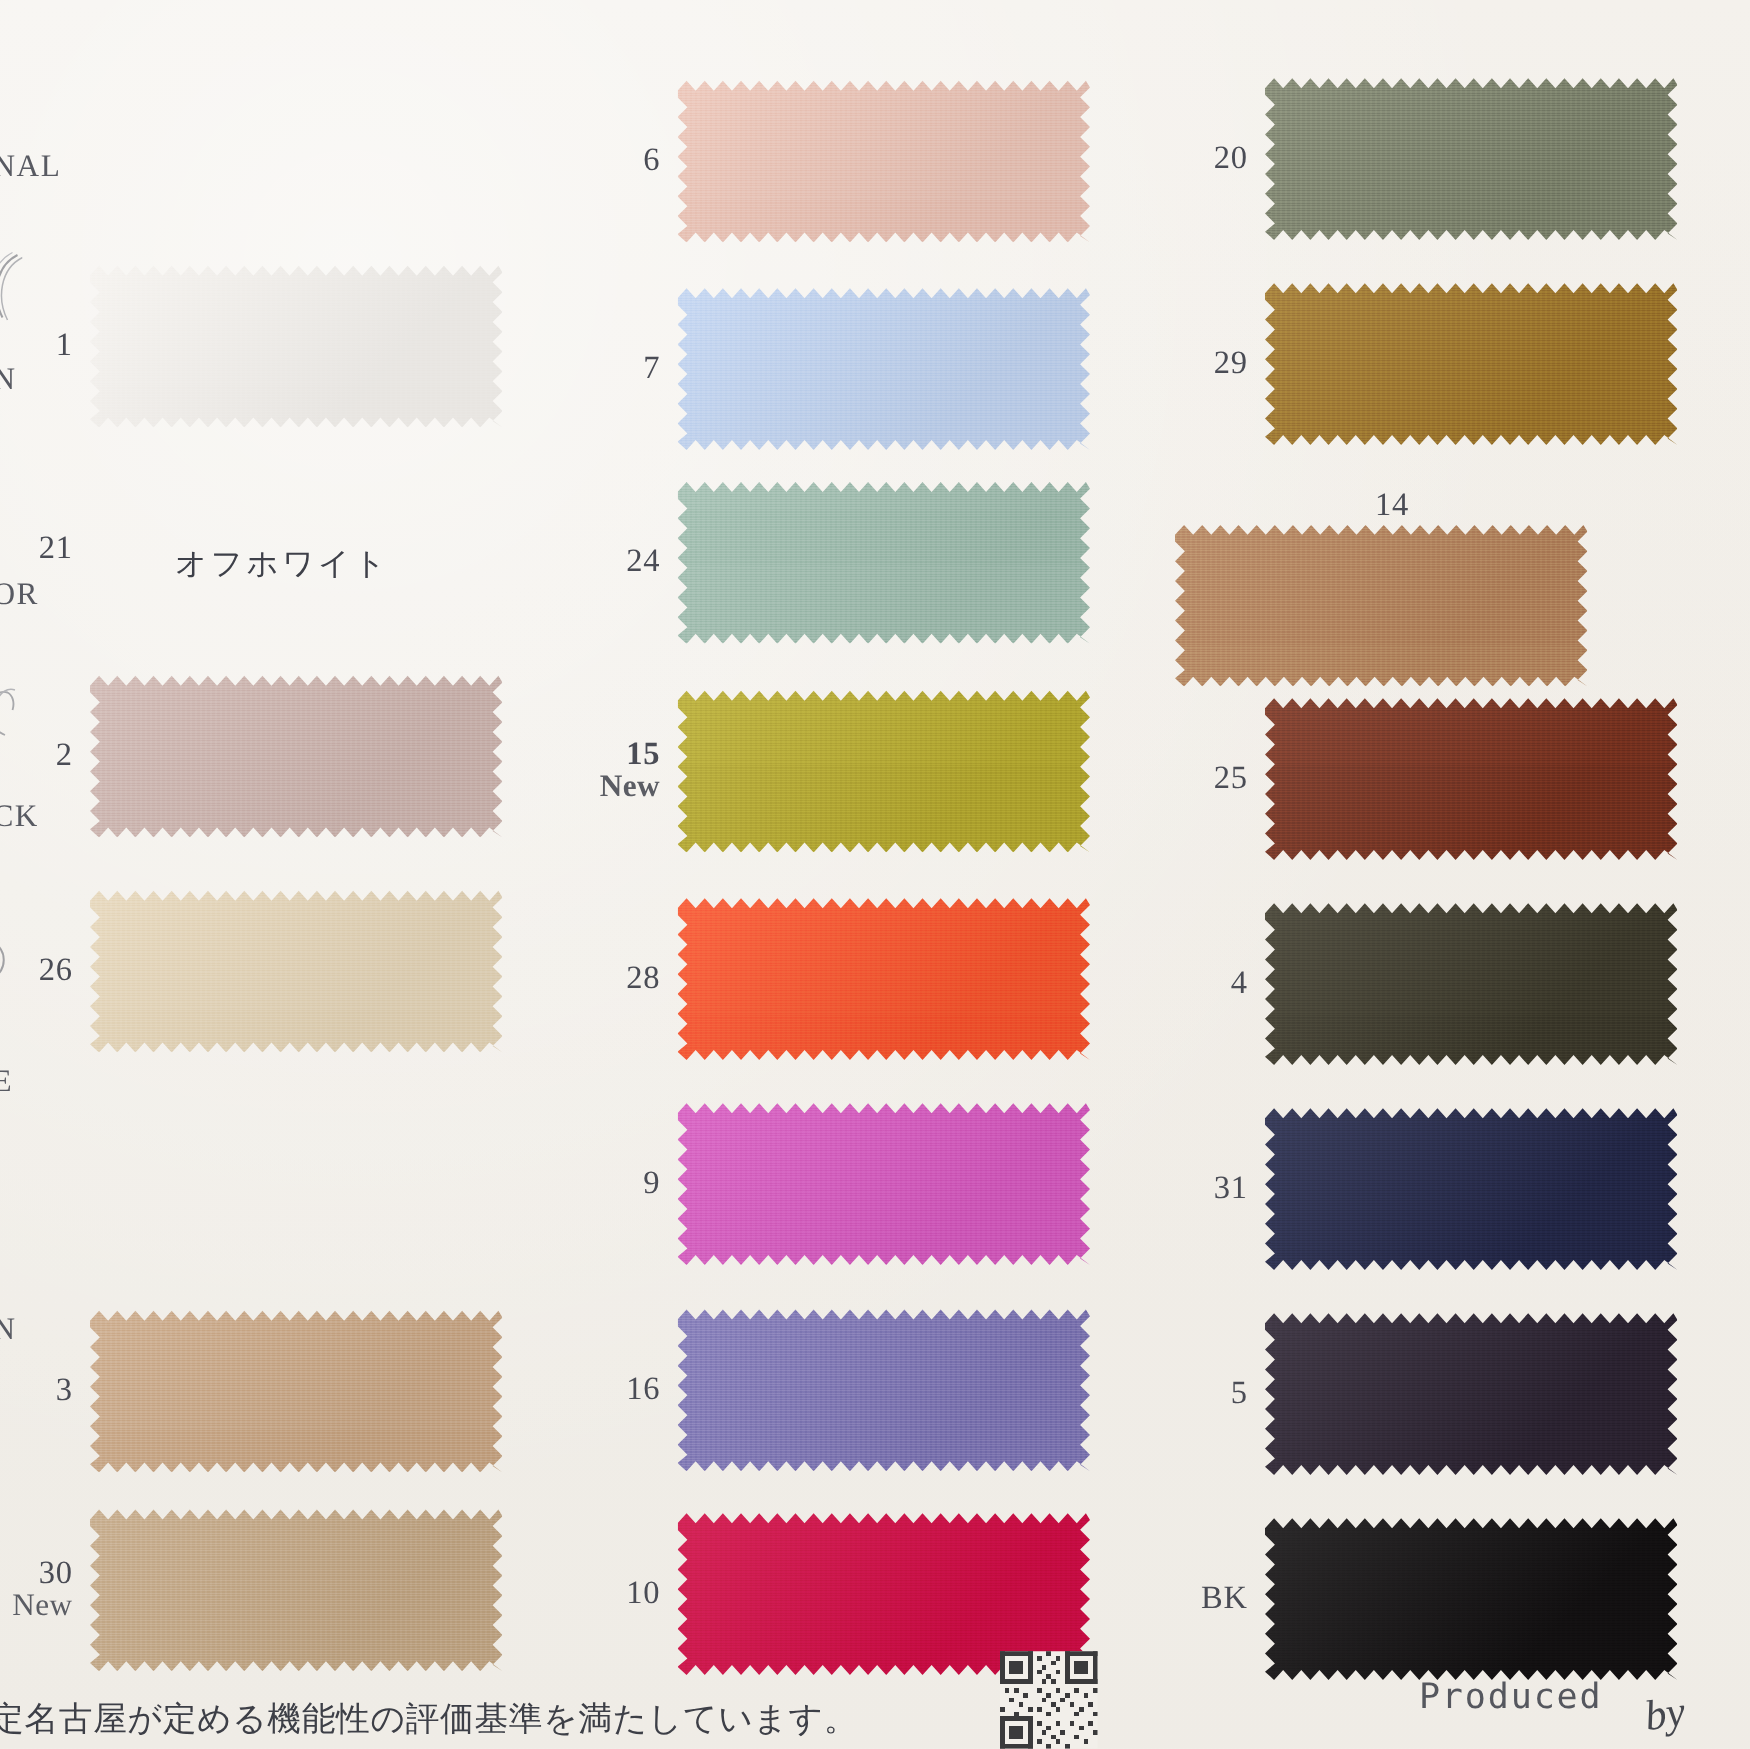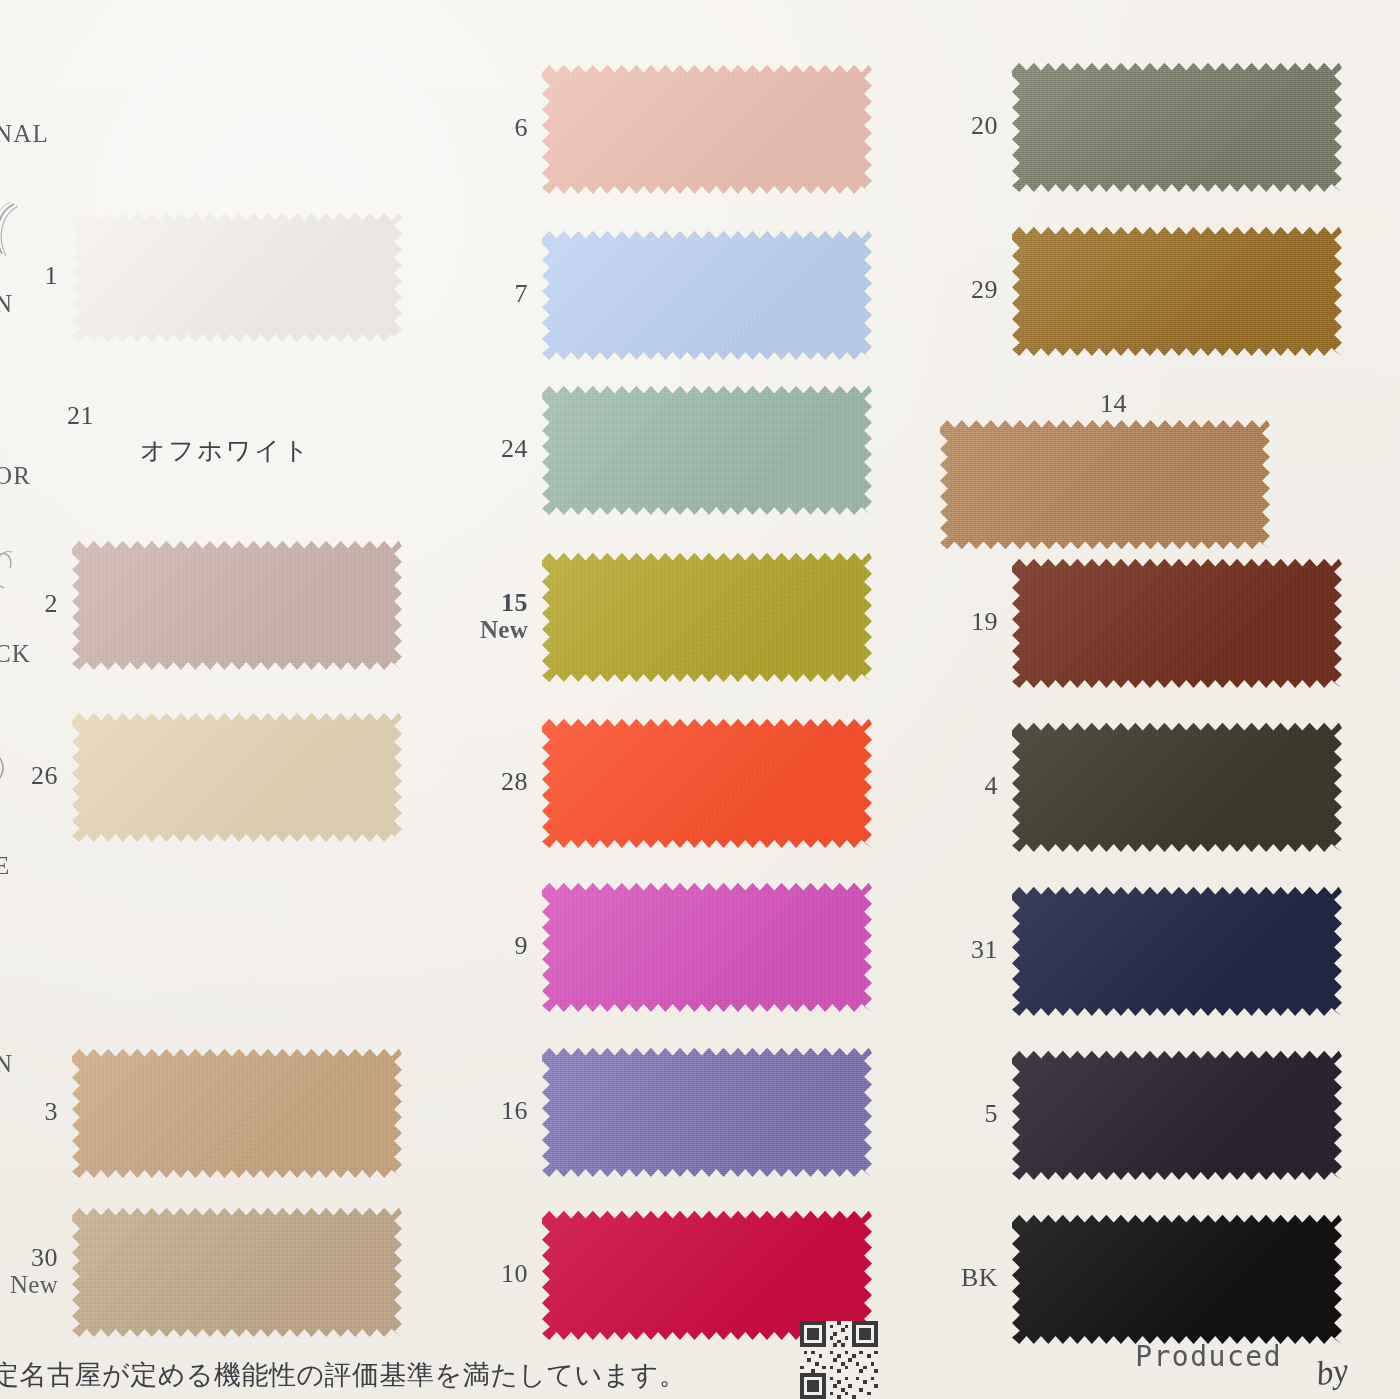--- a/index.html
+++ b/index.html
@@ -212,21 +212,21 @@
   <div class="col" id="col-left">
       <div class="row" style="top: 210px; left: 0px;">
         <div class="code">1</div>
         <div class="swatch faint">
           <div class="cloth" style="background: rgb(245, 242, 238);">
             <div class="weave"></div>
             <div class="shade"></div>
           </div>
         </div>
       </div>
-      <div class="row" style="top: 402px; left: 0px; padding-left: 36px;">
+      <div class="row" style="top: 424px; left: 0px;">
         <div class="code">21</div>
       </div>
       <div class="row" style="top: 538px; left: 0px;">
         <div class="code">2</div>
         <div class="swatch">
           <div class="cloth" style="background: rgb(205, 180, 174);">
             <div class="weave"></div>
             <div class="shade"></div>
           </div>
         </div>
@@ -355,21 +355,21 @@
       <div class="row" style="top: 390px; left: 0px; flex-direction: column;">
         <div class="code">14</div>
         <div class="swatch">
           <div class="cloth" style="background: rgb(180, 130, 91);">
             <div class="weave"></div>
             <div class="shade"></div>
           </div>
         </div>
       </div>
       <div class="row" style="top: 556px; left: 0px;">
-        <div class="code">19</div>
+        <div class="code">25</div>
         <div class="swatch">
           <div class="cloth" style="background: rgb(115, 48, 30);">
             <div class="weave"></div>
             <div class="shade"></div>
           </div>
         </div>
       </div>
       <div class="row" style="top: 720px; left: 0px;">
         <div class="code">4</div>
         <div class="swatch">

